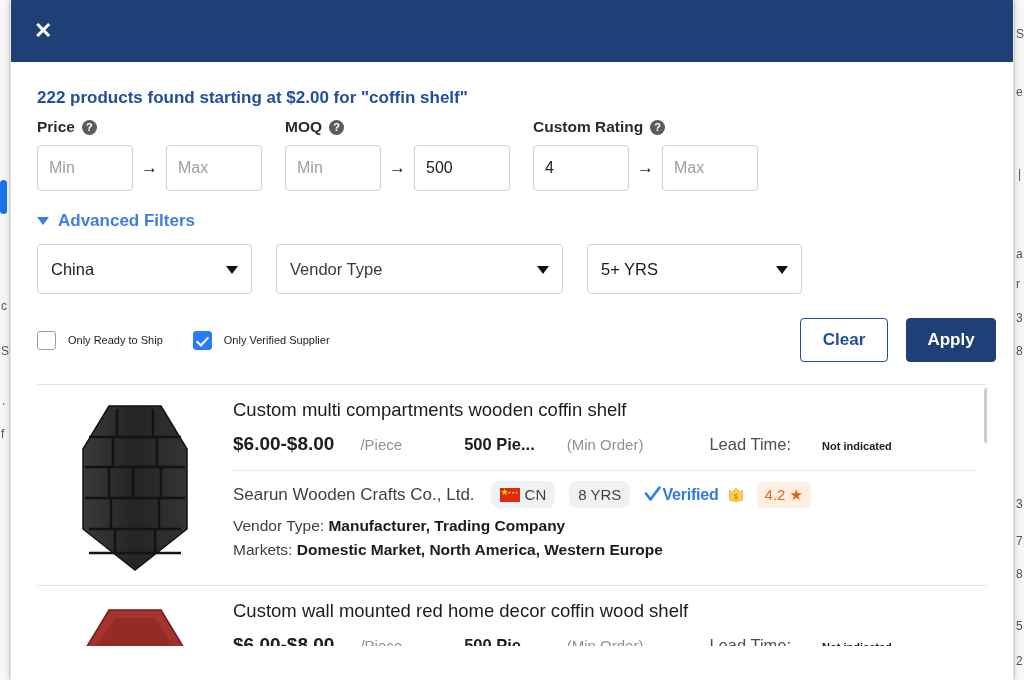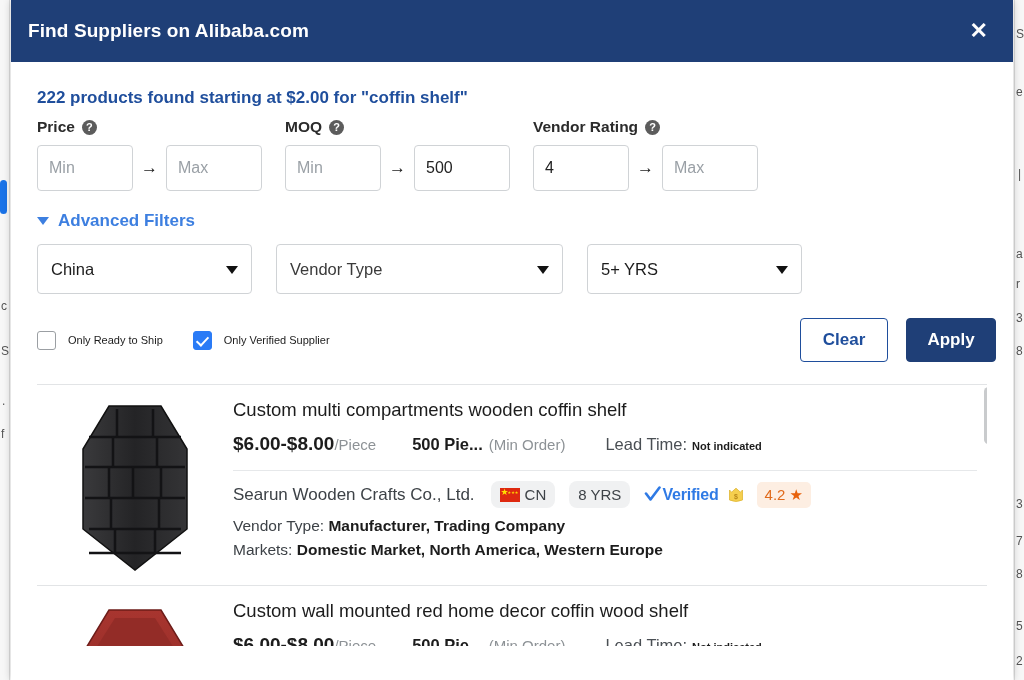--- a/index.html
+++ b/index.html
@@ -307,20 +307,21 @@
   .prod-title {
     font-size: 18.5px;
     color: #1c1c1c;
     margin-bottom: 13px;
     line-height: 1.15;
   }
   .price-line {
     display: flex;
     align-items: baseline;
     margin-bottom: 15px;
+    gap: 26px;
   }
   .price-main {
     font-size: 19px;
     font-weight: bold;
     color: #1c1c1c;
   }
   .price-unit {
     font-size: 15px;
     color: #8d9296;
   }
@@ -482,21 +483,20 @@
     <div class="bg-frag" style="left:1px; top:498px;">3</div>
     <div class="bg-frag" style="left:1px; top:535px;">7</div>
     <div class="bg-frag" style="left:1px; top:568px;">8</div>
     <div class="bg-frag" style="left:1px; top:620px;">5</div>
     <div class="bg-frag" style="left:1px; top:655px;">2</div>
   </div>
 
   <div id="modal">
 
     <div id="modal-header">
-      <div id="modal-title">Find Suppliers on Alibaba.com</div>
       <div id="close-btn">✕</div>
     </div>
 
     <div id="modal-body">
 
       <div id="results-summary">222 products found starting at $2.00 for "coffin shelf"</div>
 
       <div id="filter-row">
 
         <div class="filter-group fg-price">
@@ -518,21 +518,21 @@
           </div>
           <div class="range-row">
             <input class="range-input" type="text" value="" placeholder="Min" style="">
             <span class="range-arrow">→</span>
             <input class="range-input" type="text" placeholder="Max" value="500" style="">
           </div>
         </div>
 
         <div class="filter-group fg-rating">
           <div class="filter-label">
-            <span>Vendor Rating</span>
+            <span>Custom Rating</span>
             <span class="help-icon">?</span>
           </div>
           <div class="range-row">
             <input class="range-input" type="text" placeholder="Min" value="4" style="">
             <span class="range-arrow">→</span>
             <input class="range-input" type="text" value="" placeholder="Max" style="">
           </div>
         </div>
 
       </div>

